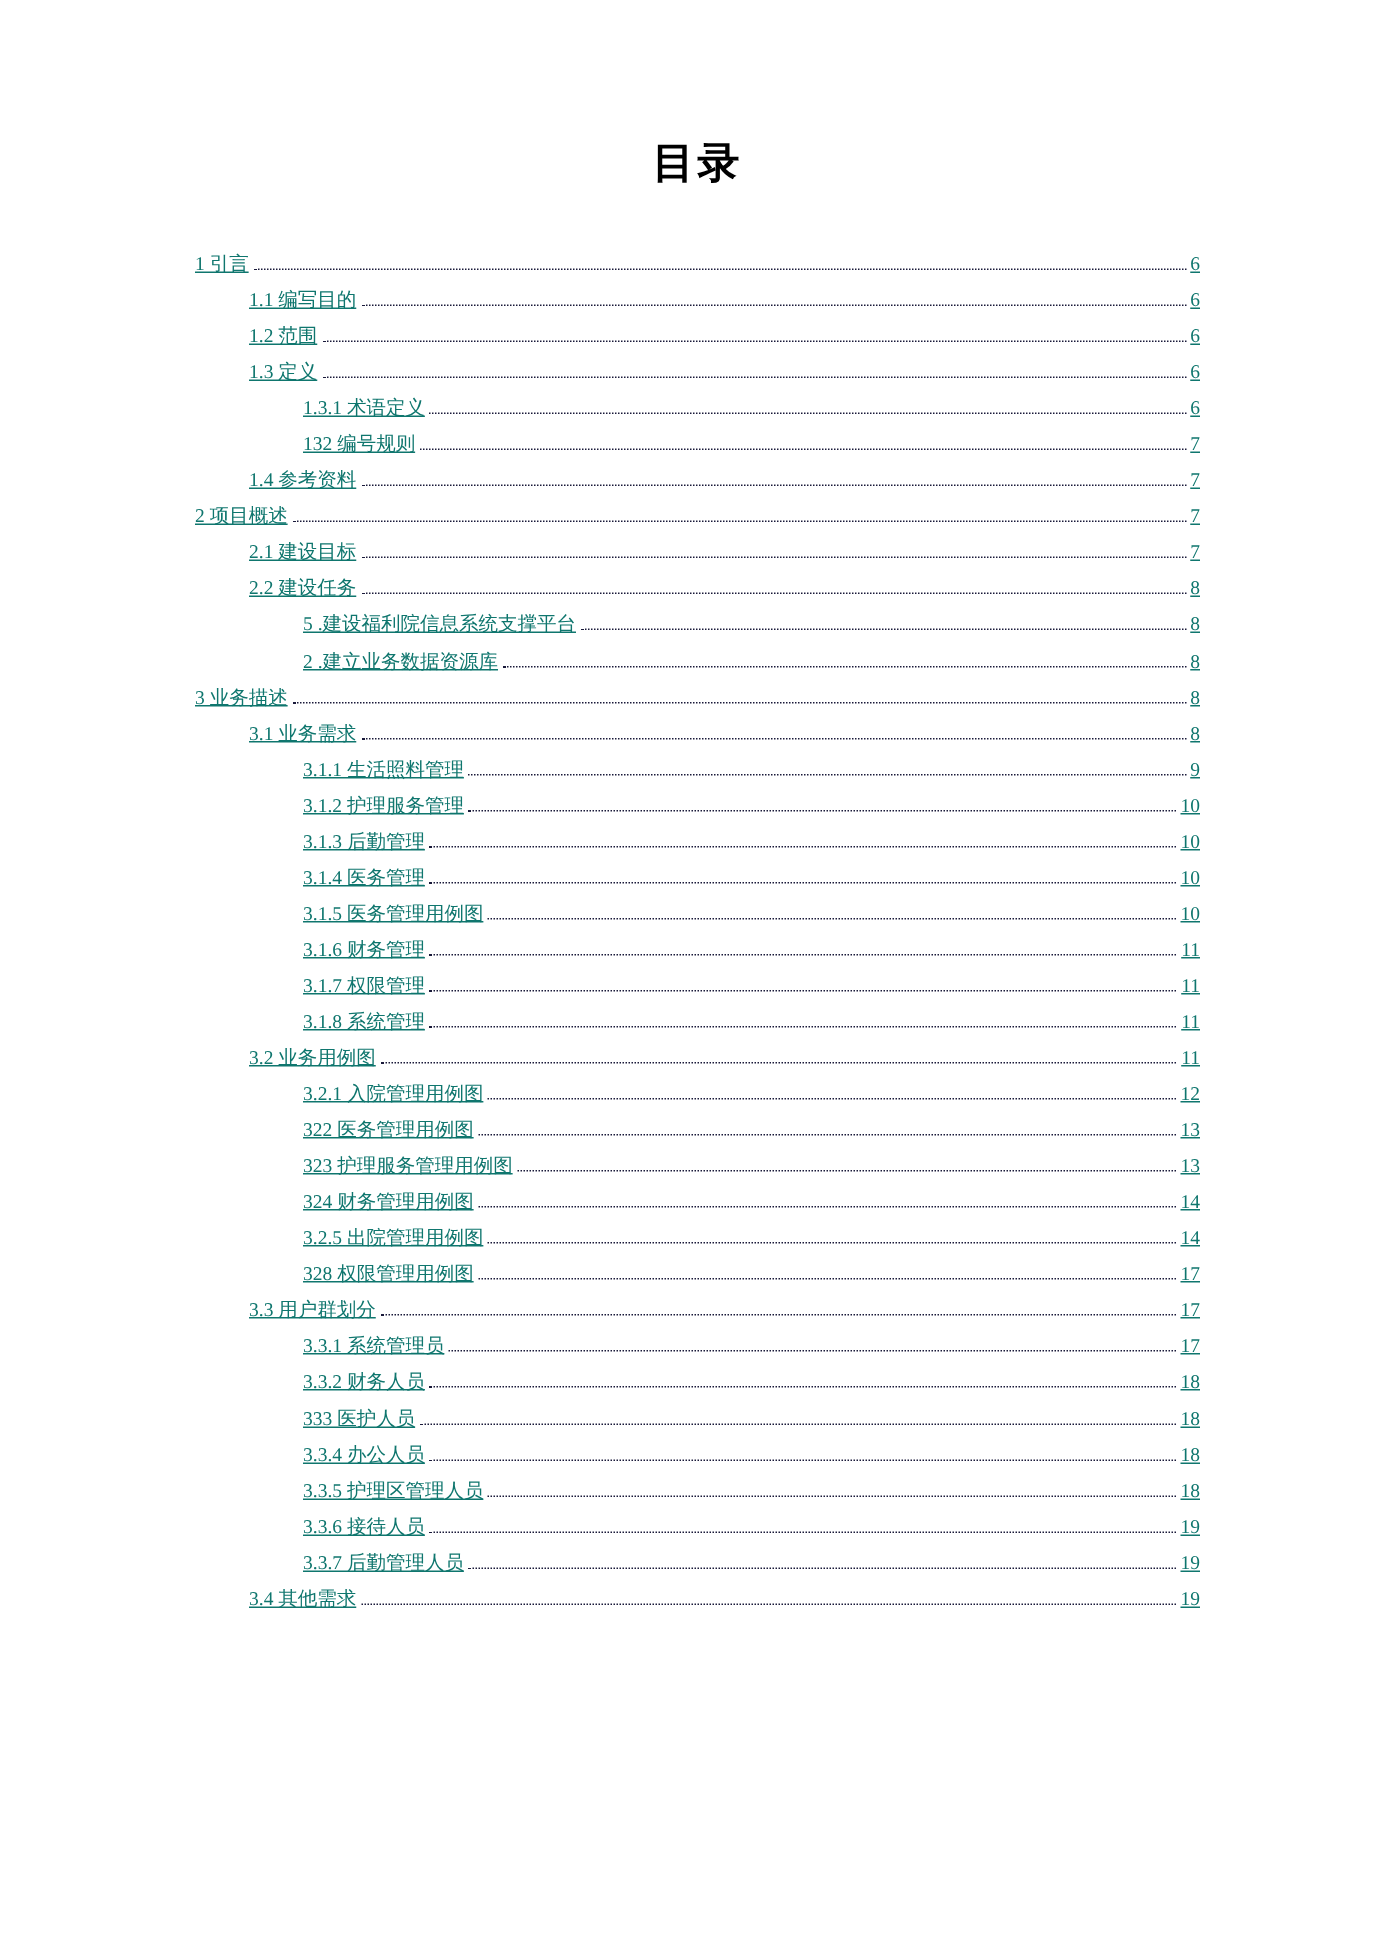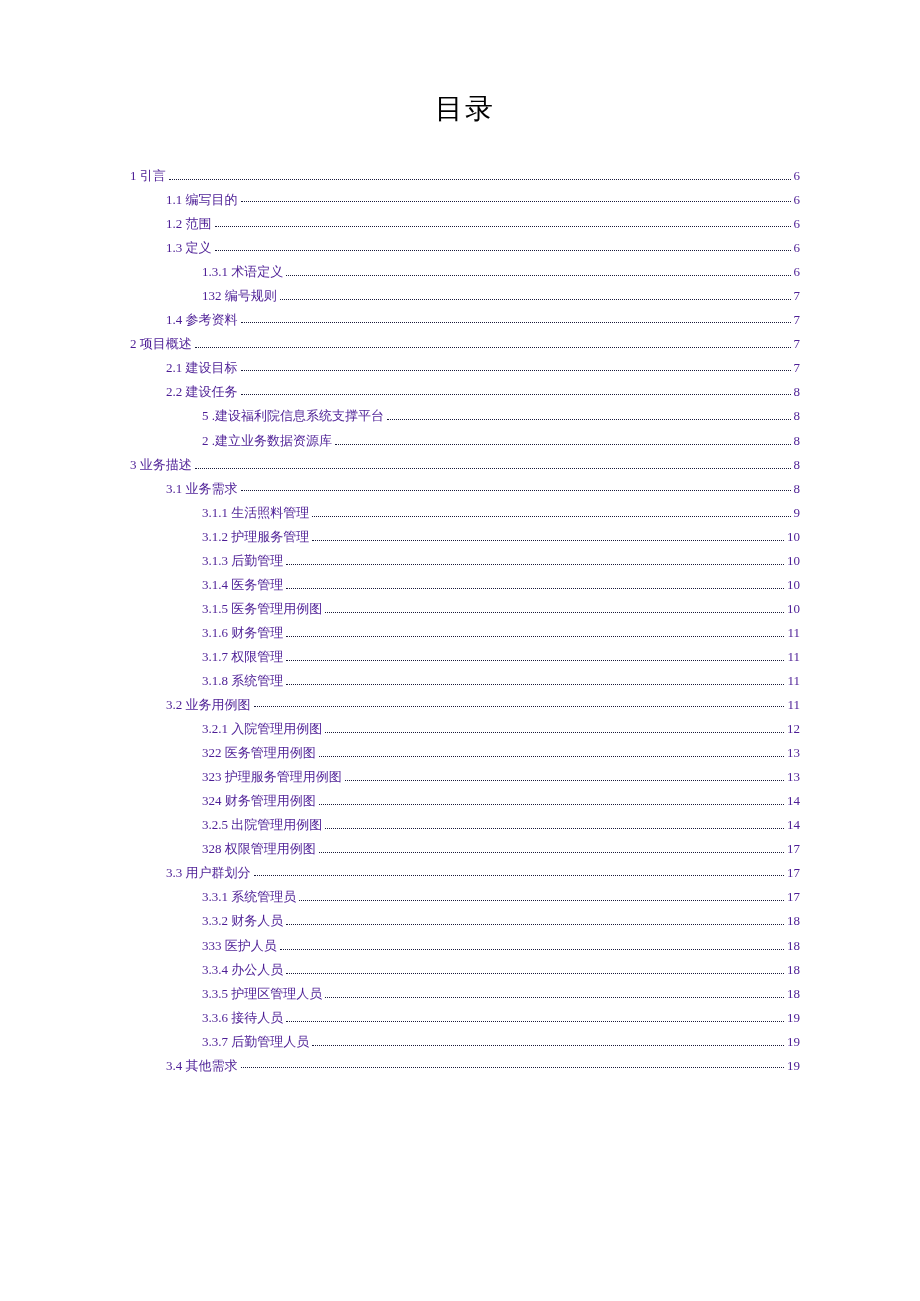--- a/index.html
+++ b/index.html
@@ -11,48 +11,49 @@
       background: #ffffff;
       font-family: "SimSun", "宋体", serif;
       width: 920px;
       margin: 0 auto;
       padding: 90px 120px 150px 130px;
       color: #000000;
     }
     .title {
       text-align: center;
       font-size: 28px;
-      font-weight: normal;
+      font-weight: bold;
       margin-bottom: 36px;
       letter-spacing: 2px;
     }
     .toc-line {
       display: flex;
       align-items: baseline;
       font-size: 13px;
       line-height: 1.85;
       white-space: nowrap;
-      color: #4c1d95;
+      color: #0f766e;
+      text-decoration: underline;
     }
     .toc-label {
       flex: 0 0 auto;
     }
     .toc-dots {
       flex: 1 1 auto;
       overflow: hidden;
       border-bottom: 1px dotted #1a1a3a;
       margin: 0 3px 3px 3px;
       height: 0.6em;
     }
     .toc-page {
       flex: 0 0 auto;
       text-align: right;
     }
     .indent-0 { padding-left: 0; }
-    .indent-1 { padding-left: 36px; align-items: center; }
+    .indent-1 { padding-left: 36px; }
     .indent-2 { padding-left: 72px; }
   </style>
 </head>
 <body>
 
 <div class="title">目录</div>
 
 <div id="toc-container">
     <div class="toc-line indent-0">
       <span class="toc-label">1 引言</span>

